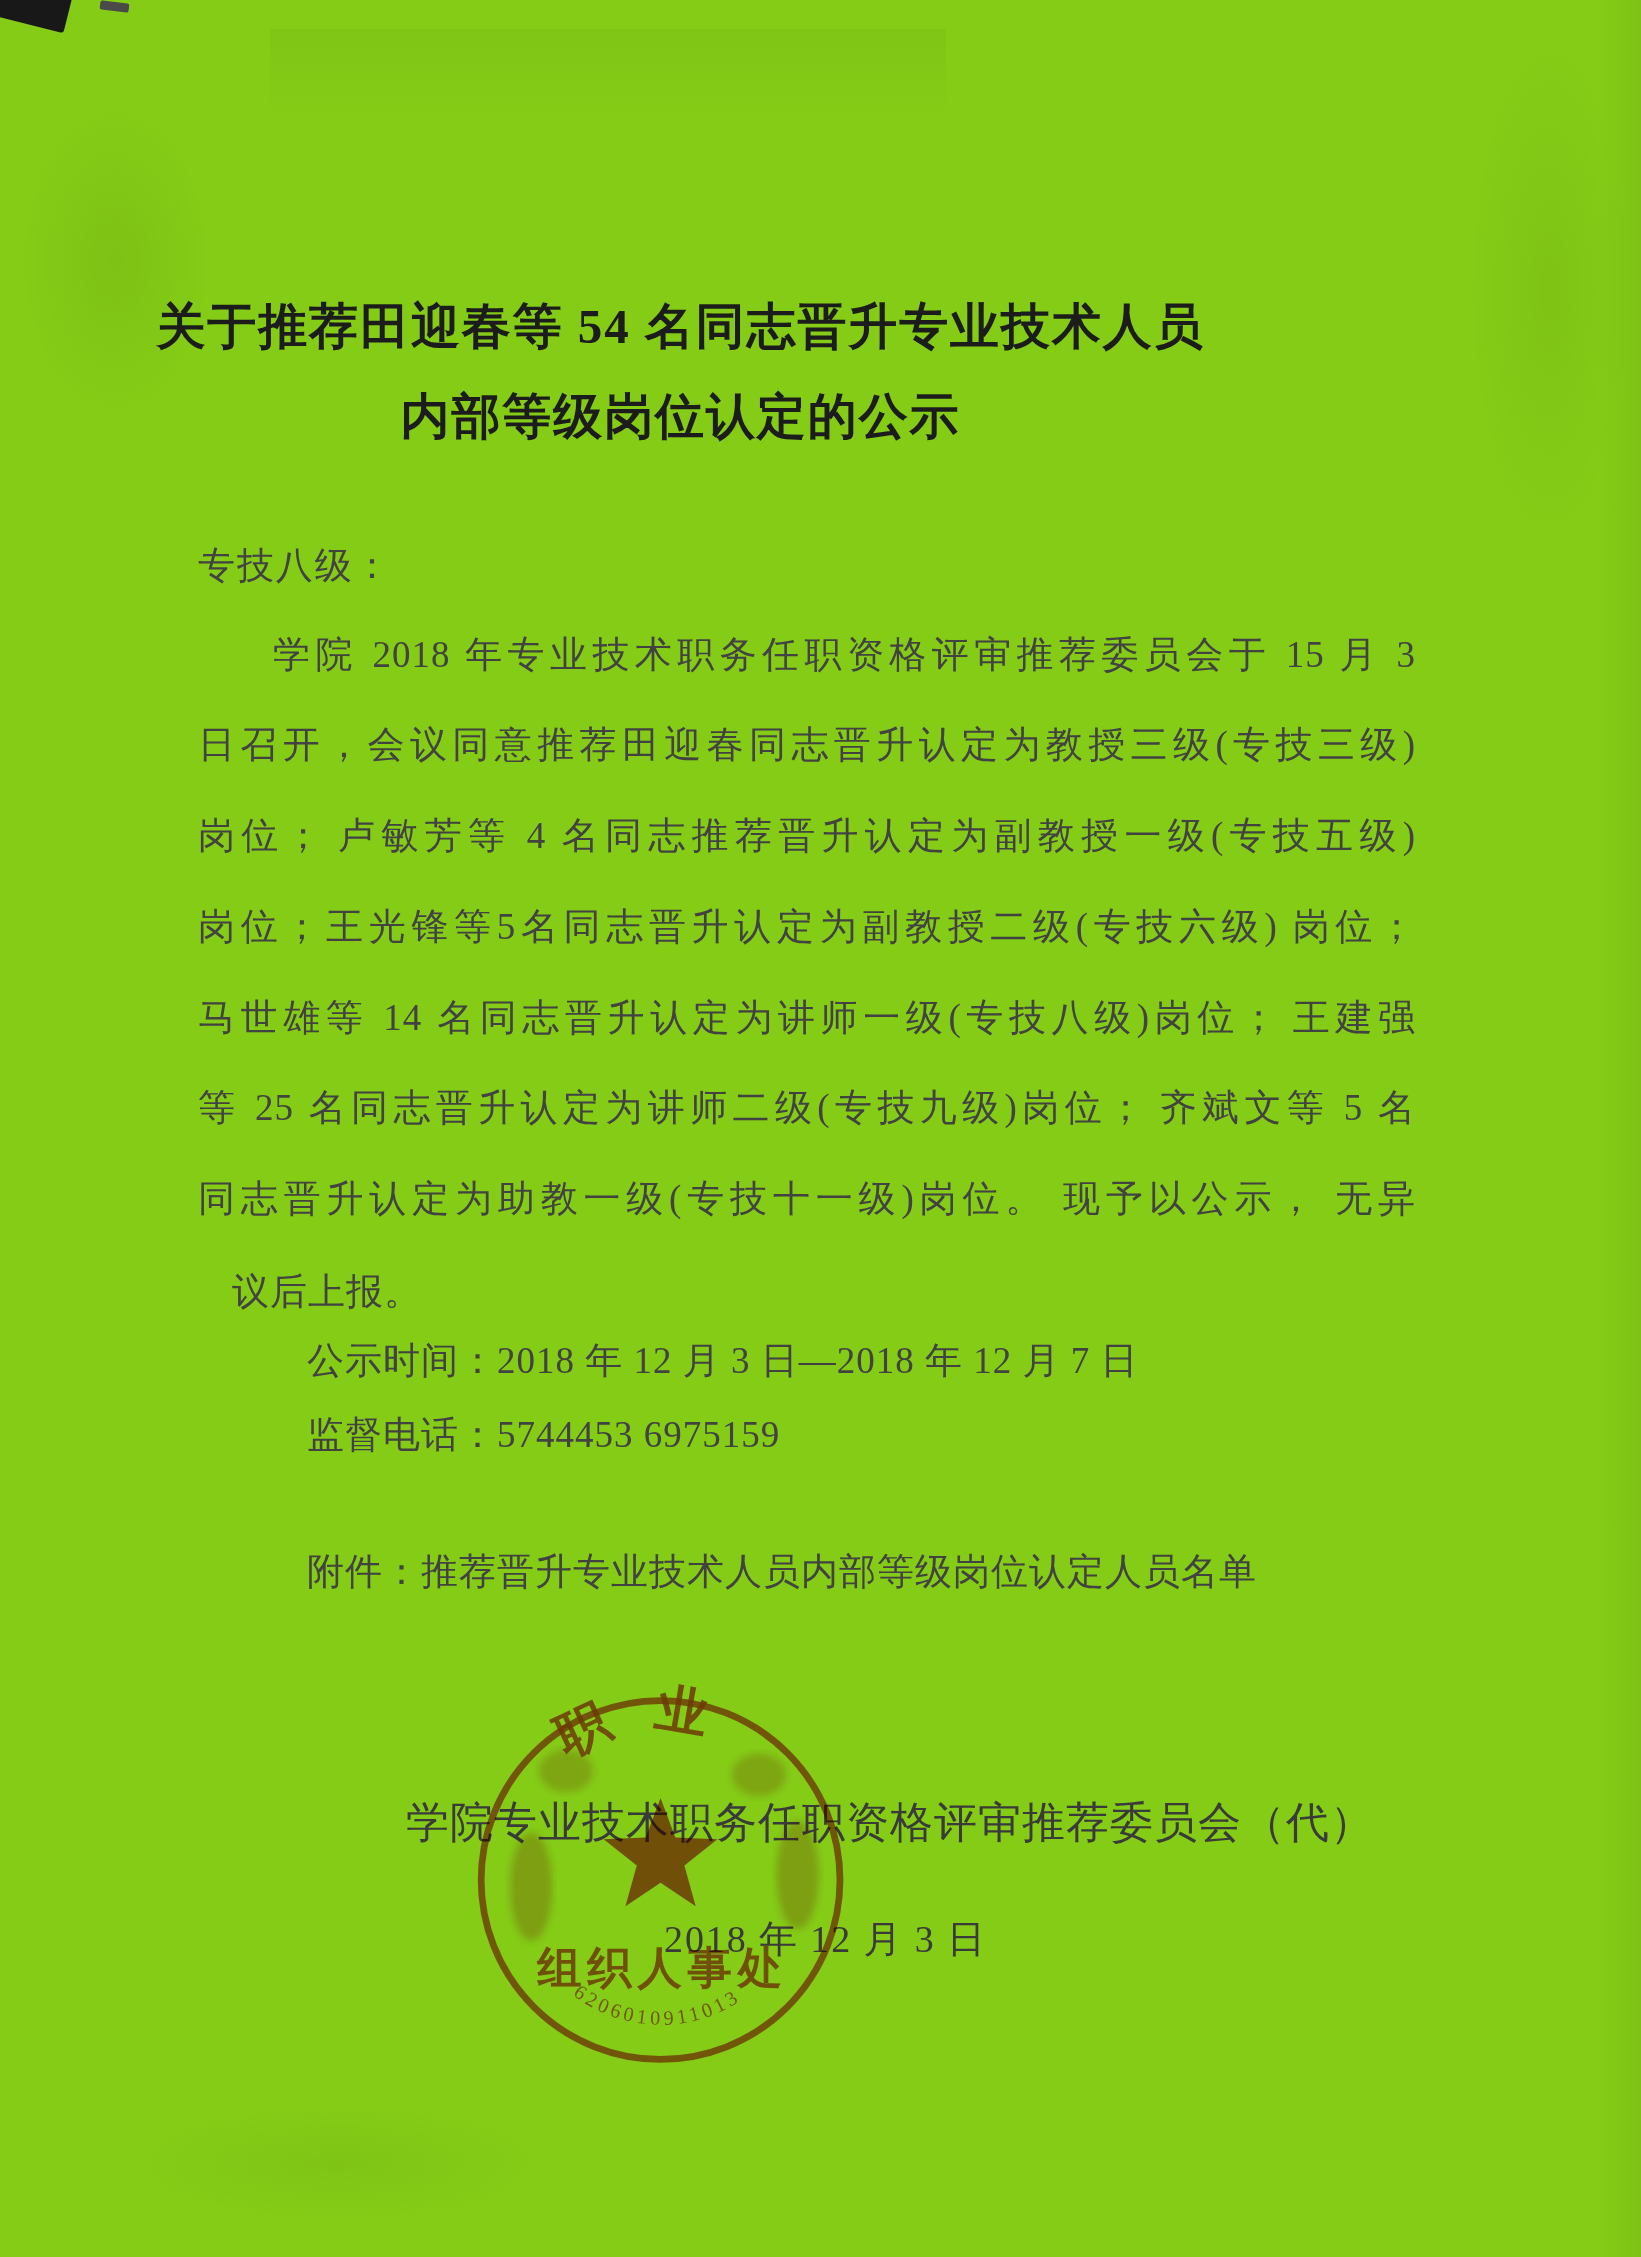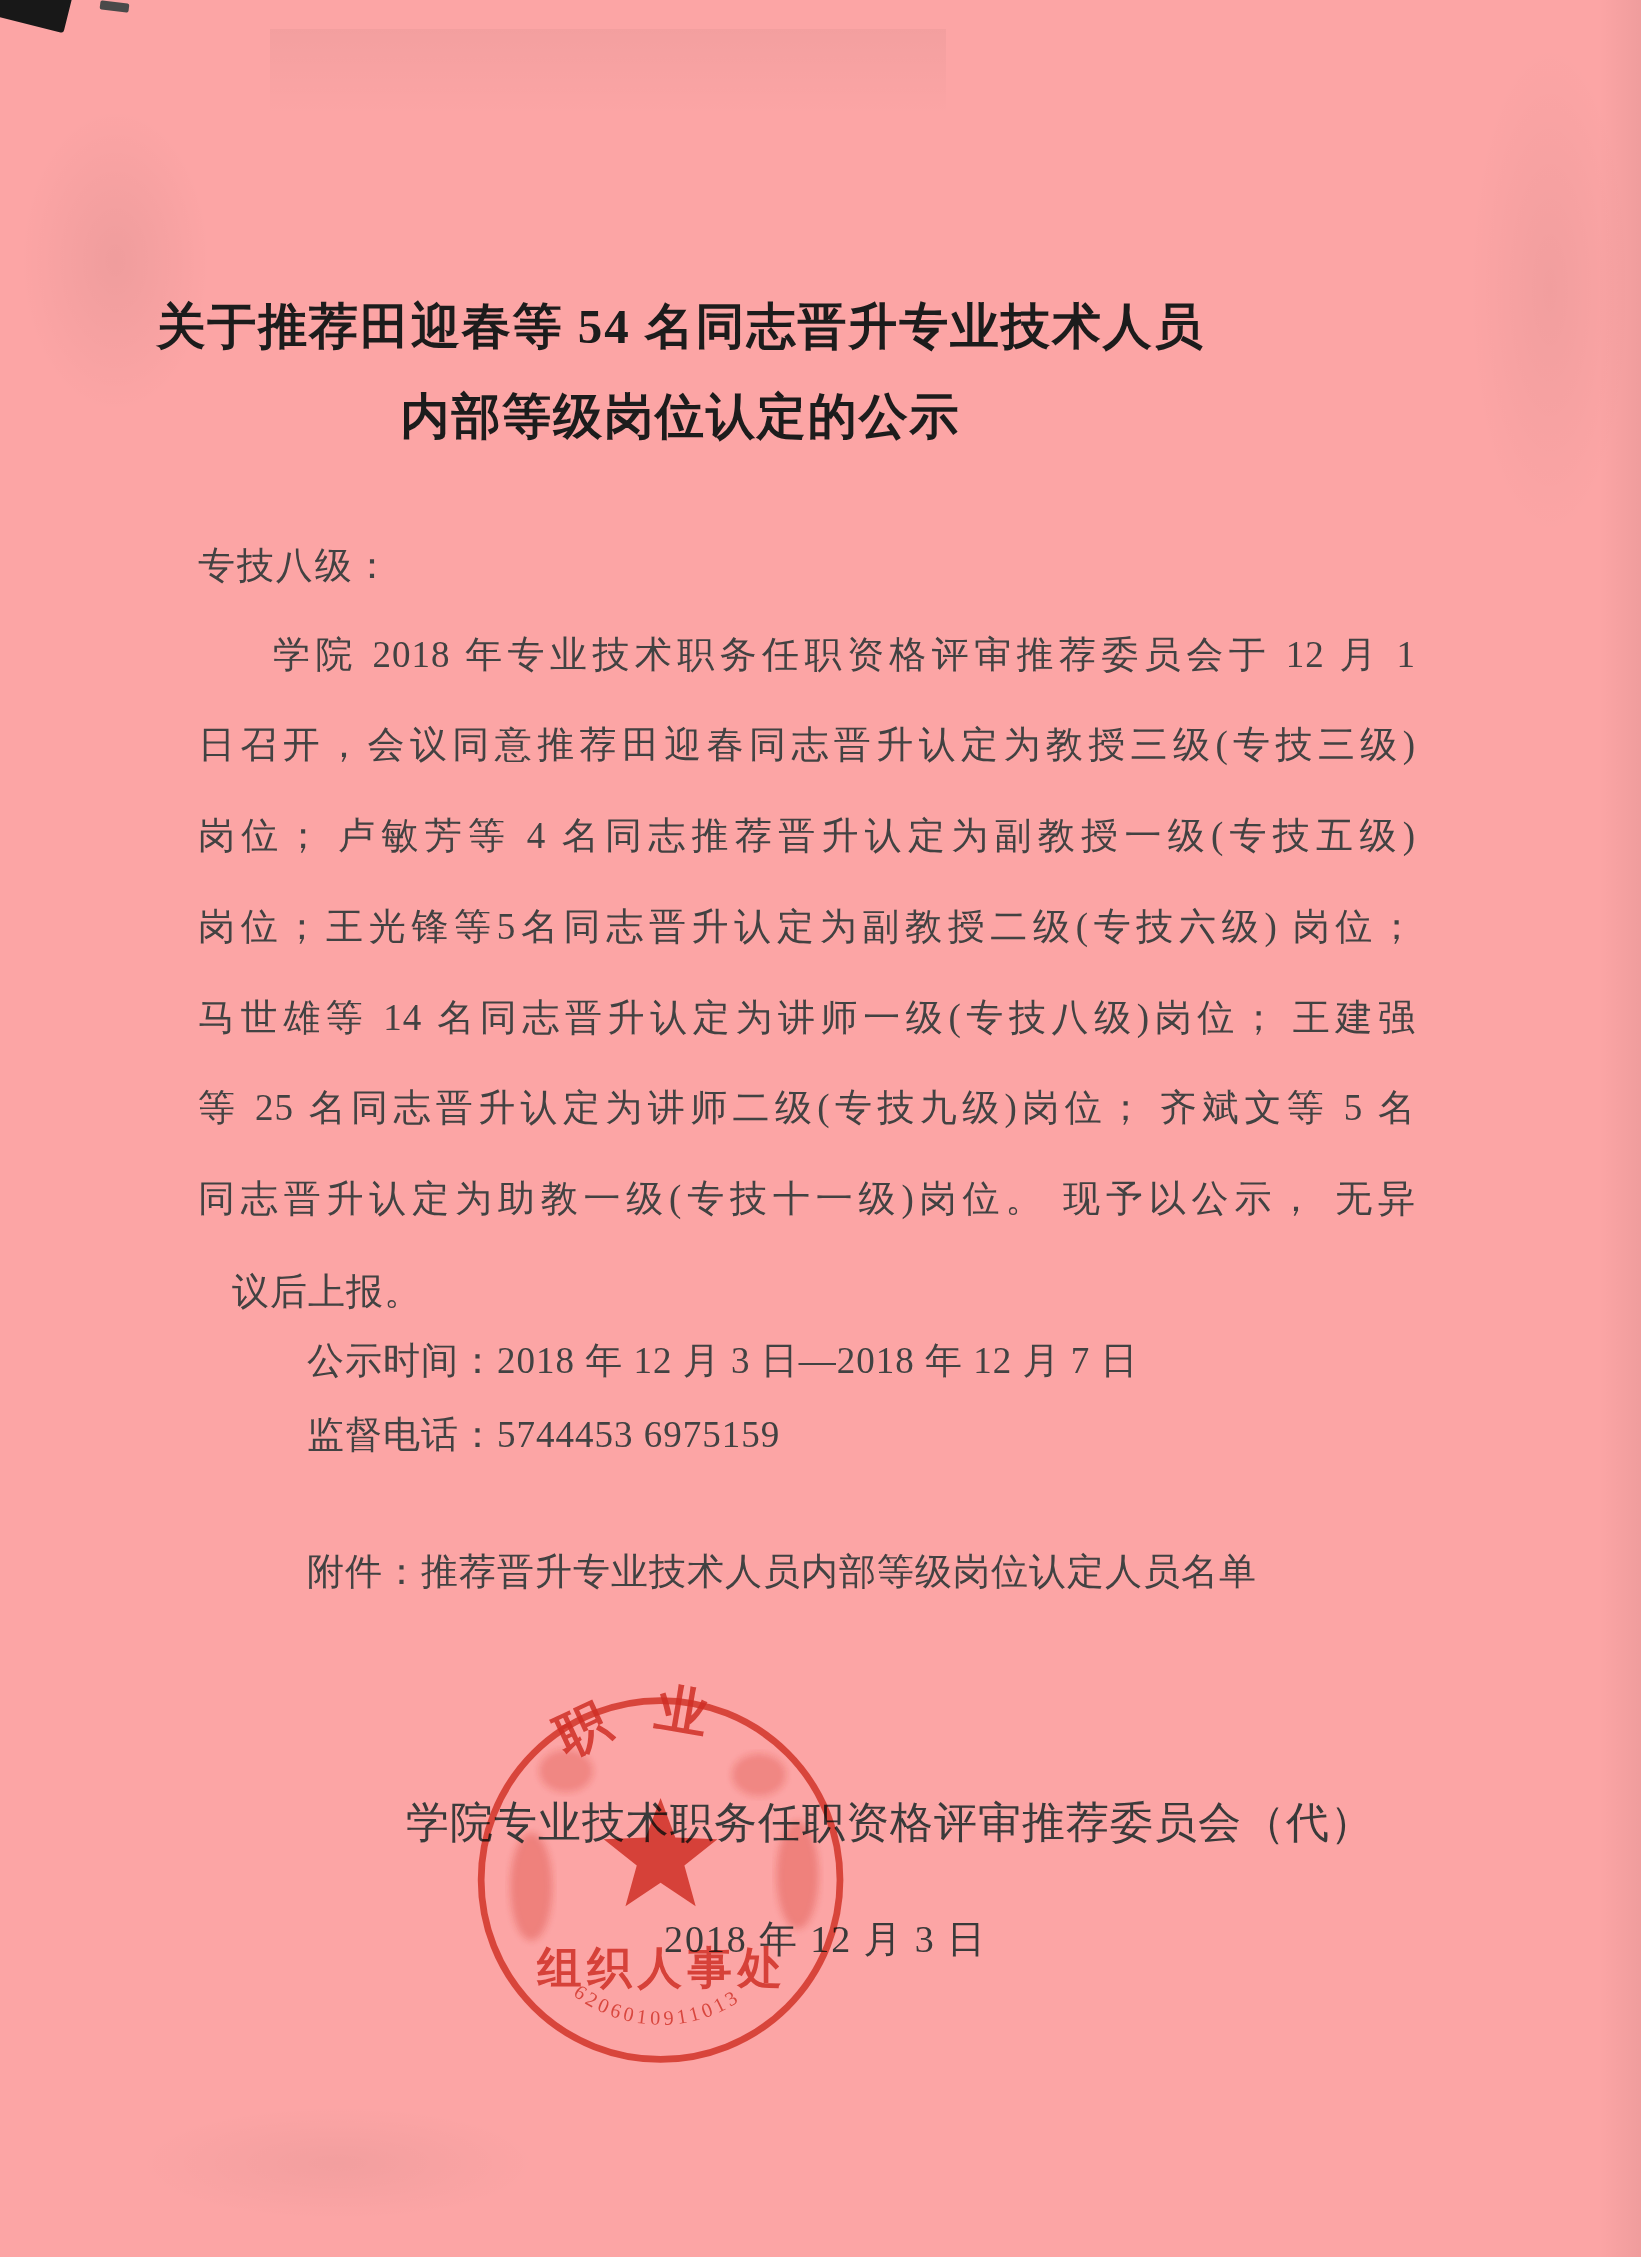--- a/index.html
+++ b/index.html
@@ -1,18 +1,18 @@
 <!DOCTYPE html>
 <html><head>
 <meta charset="utf-8">
 <style>
   html, body { margin:0; padding:0; background:#e9e9e7; }
   .page {
     position:relative; width:1641px; height:2257px;
-    background:#fca5a5; overflow:hidden;
+    background:#84cc16; overflow:hidden;
     font-family:"Liberation Serif","DejaVu Serif",serif;
     color:#424242;
   }
   
   .corner-mark { position:absolute; left:-19.3px; top:-21px; width:89px; height:44px;
     background:#181818; transform:rotate(14deg); border-radius:2.9px; }
   .corner-dash { position:absolute; left:100px; top:1.9px; width:29px; height:8.7px;
     background:#4a4a4a; transform:rotate(7deg); border-radius:1.9px; }
   .smudge { position:absolute; pointer-events:none; }
   .sm1 { left:19.3px; top:106px; width:193px; height:309px;
@@ -70,21 +70,21 @@
   <div class="smudge sm4"></div>
   <div class="smudge sm5"></div>
 
   <div class="title">
     <div>关于推荐田迎春等 54 名同志晋升专业技术人员</div>
     <div>内部等级岗位认定的公示</div>
   </div>
 
   <div class="salutation">专技八级：</div>
 
-  <div class="bline fill ind" style="top:628px;">学院 2018 年专业技术职务任职资格评审推荐委员会于 12 月 1</div>
+  <div class="bline fill ind" style="top:628px;">学院 2018 年专业技术职务任职资格评审推荐委员会于 15 月 3</div>
   <div class="bline fill" style="top:718px;">日召开，会议同意推荐田迎春同志晋升认定为教授三级(专技三级)</div>
   <div class="bline fill" style="top:809px;">岗位； 卢敏芳等 4 名同志推荐晋升认定为副教授一级(专技五级)</div>
   <div class="bline fill" style="top:900px;">岗位；王光锋等5名同志晋升认定为副教授二级(专技六级) 岗位；</div>
   <div class="bline fill" style="top:991px;">马世雄等 14 名同志晋升认定为讲师一级(专技八级)岗位； 王建强</div>
   <div class="bline fill" style="top:1081px;">等 25 名同志晋升认定为讲师二级(专技九级)岗位； 齐斌文等 5 名</div>
   <div class="bline fill" style="top:1172px;">同志晋升认定为助教一级(专技十一级)岗位。 现予以公示， 无异</div>
   <div class="bline nw" style="top:1265px;">议后上报。</div>
 
   <div class="bline nw ind" style="top:1334px;">公示时间：2018 年 12 月 3 日—2018 年 12 月 7 日</div>
   <div class="bline nw ind" style="top:1408px;">监督电话：5744453  6975159</div>

